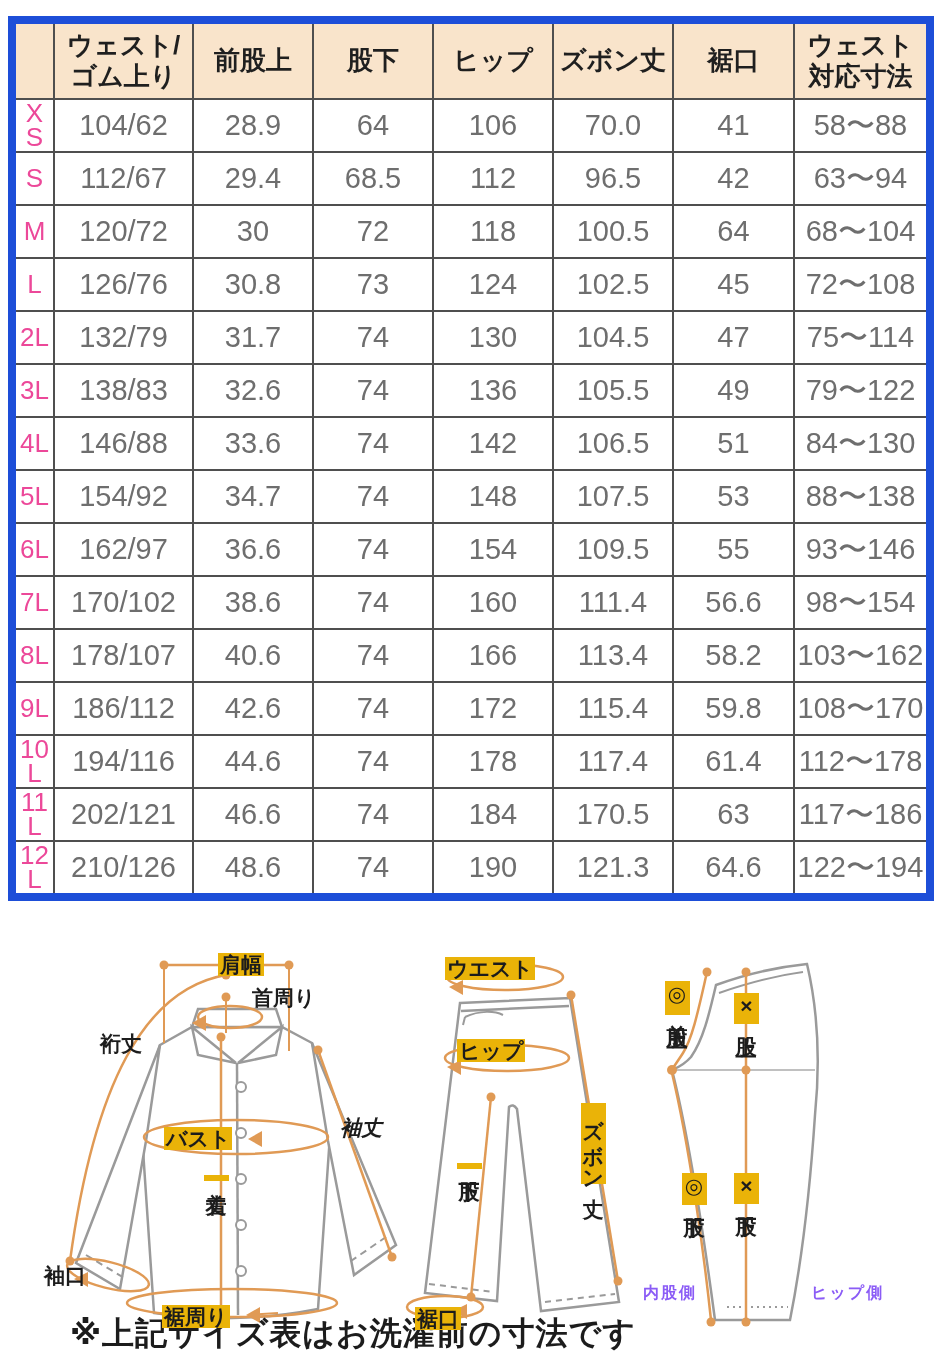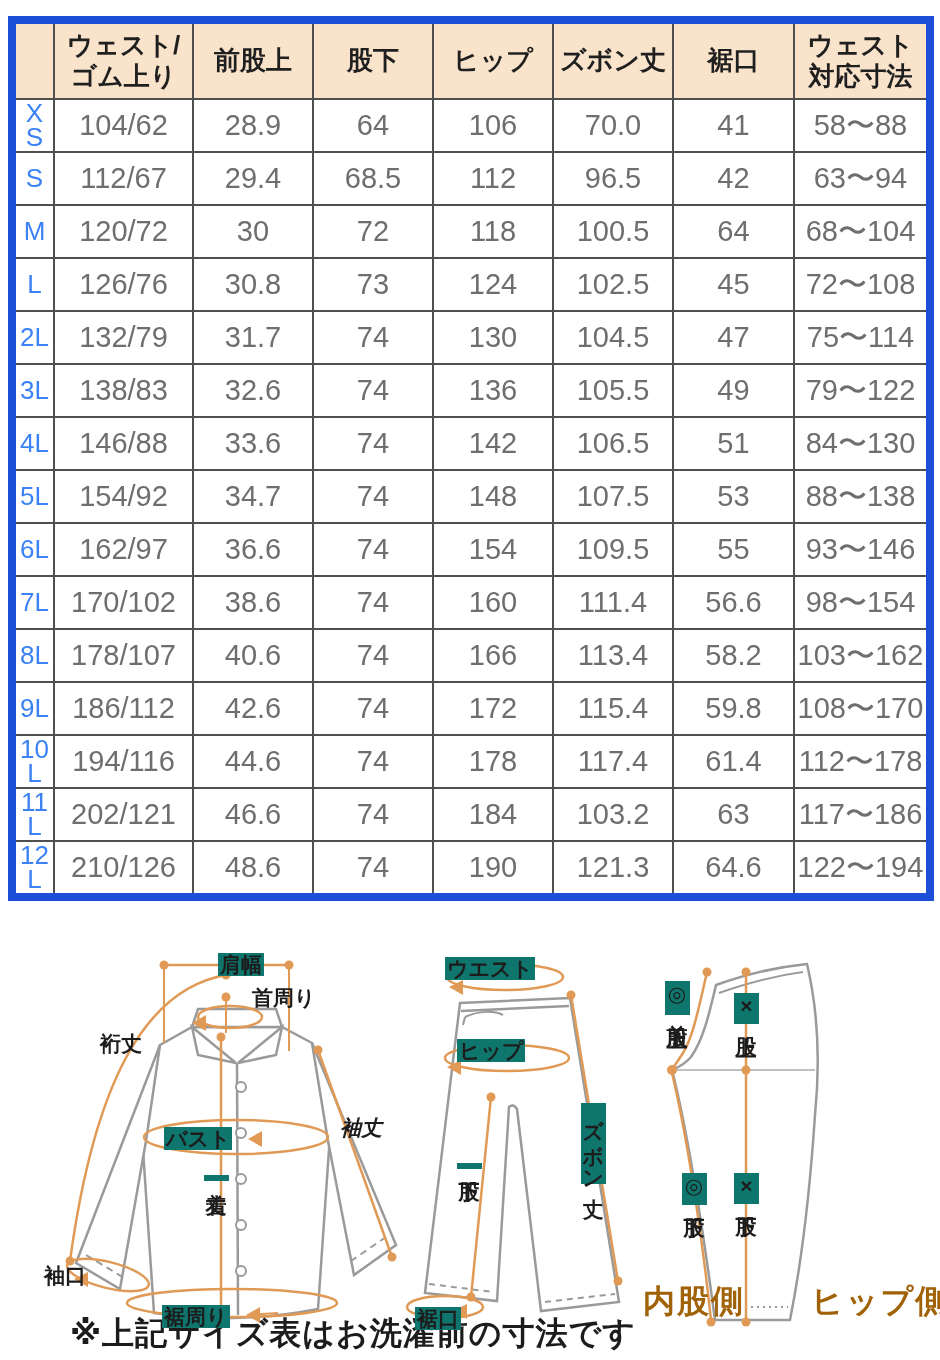--- a/index.html
+++ b/index.html
@@ -15,29 +15,29 @@
   table.size th,table.size td{
     border:2px solid #4f4f4f;text-align:center;vertical-align:middle;padding:0;
   }
   table.size thead th{
     background:#f9e4cb;height:74px;font-size:26px;font-weight:600;
     white-space:pre-line;line-height:1.2;color:#1f1f1f;
   }
   table.size tbody td{height:51px;font-size:29px;font-weight:400;color:#6e6e6e;}
   table.size tbody th{background:#fff;}
   .rl{display:inline-block;width:32px;word-break:break-all;line-height:0.95;
-      font-size:26px;font-weight:500;color:#3b82f6;}
+      font-size:26px;font-weight:500;color:#ec4899;}
   
   .fig{position:absolute;}
   .fig svg{position:absolute;left:0;top:0;}
   .dlabel{position:absolute;font-size:21px;font-weight:700;color:#1c1c1c;
           white-space:nowrap;line-height:1;z-index:3;}
-  .wbg{background:#0f766e;padding:1px 2px;}
+  .wbg{background:#eab308;padding:1px 2px;}
   .vlabel{writing-mode:vertical-rl;text-orientation:upright;letter-spacing:2px;}
-  .gray{color:#a16207;font-size:32px;letter-spacing:2px;}
+  .gray{color:#8b5cf6;font-size:16px;letter-spacing:2px;}
   .footnote{position:absolute;left:70px;top:1312px;font-size:32px;font-weight:600;
             color:#1c1c1c;letter-spacing:1px;}
 </style>
 </head>
 <body>
 
 <div class="canvas">
 
   <table class="size">
     <colgroup>
@@ -194,21 +194,21 @@
           <td>117.4</td>
           <td>61.4</td>
           <td>112〜178</td>
         </tr>
         <tr>
           <th><span class="rl">11L</span></th>
           <td>202/121</td>
           <td>46.6</td>
           <td>74</td>
           <td>184</td>
-          <td>103.2</td>
+          <td>170.5</td>
           <td>63</td>
           <td>117〜186</td>
         </tr>
         <tr>
           <th><span class="rl">12L</span></th>
           <td>210/126</td>
           <td>48.6</td>
           <td>74</td>
           <td>190</td>
           <td>121.3</td>

